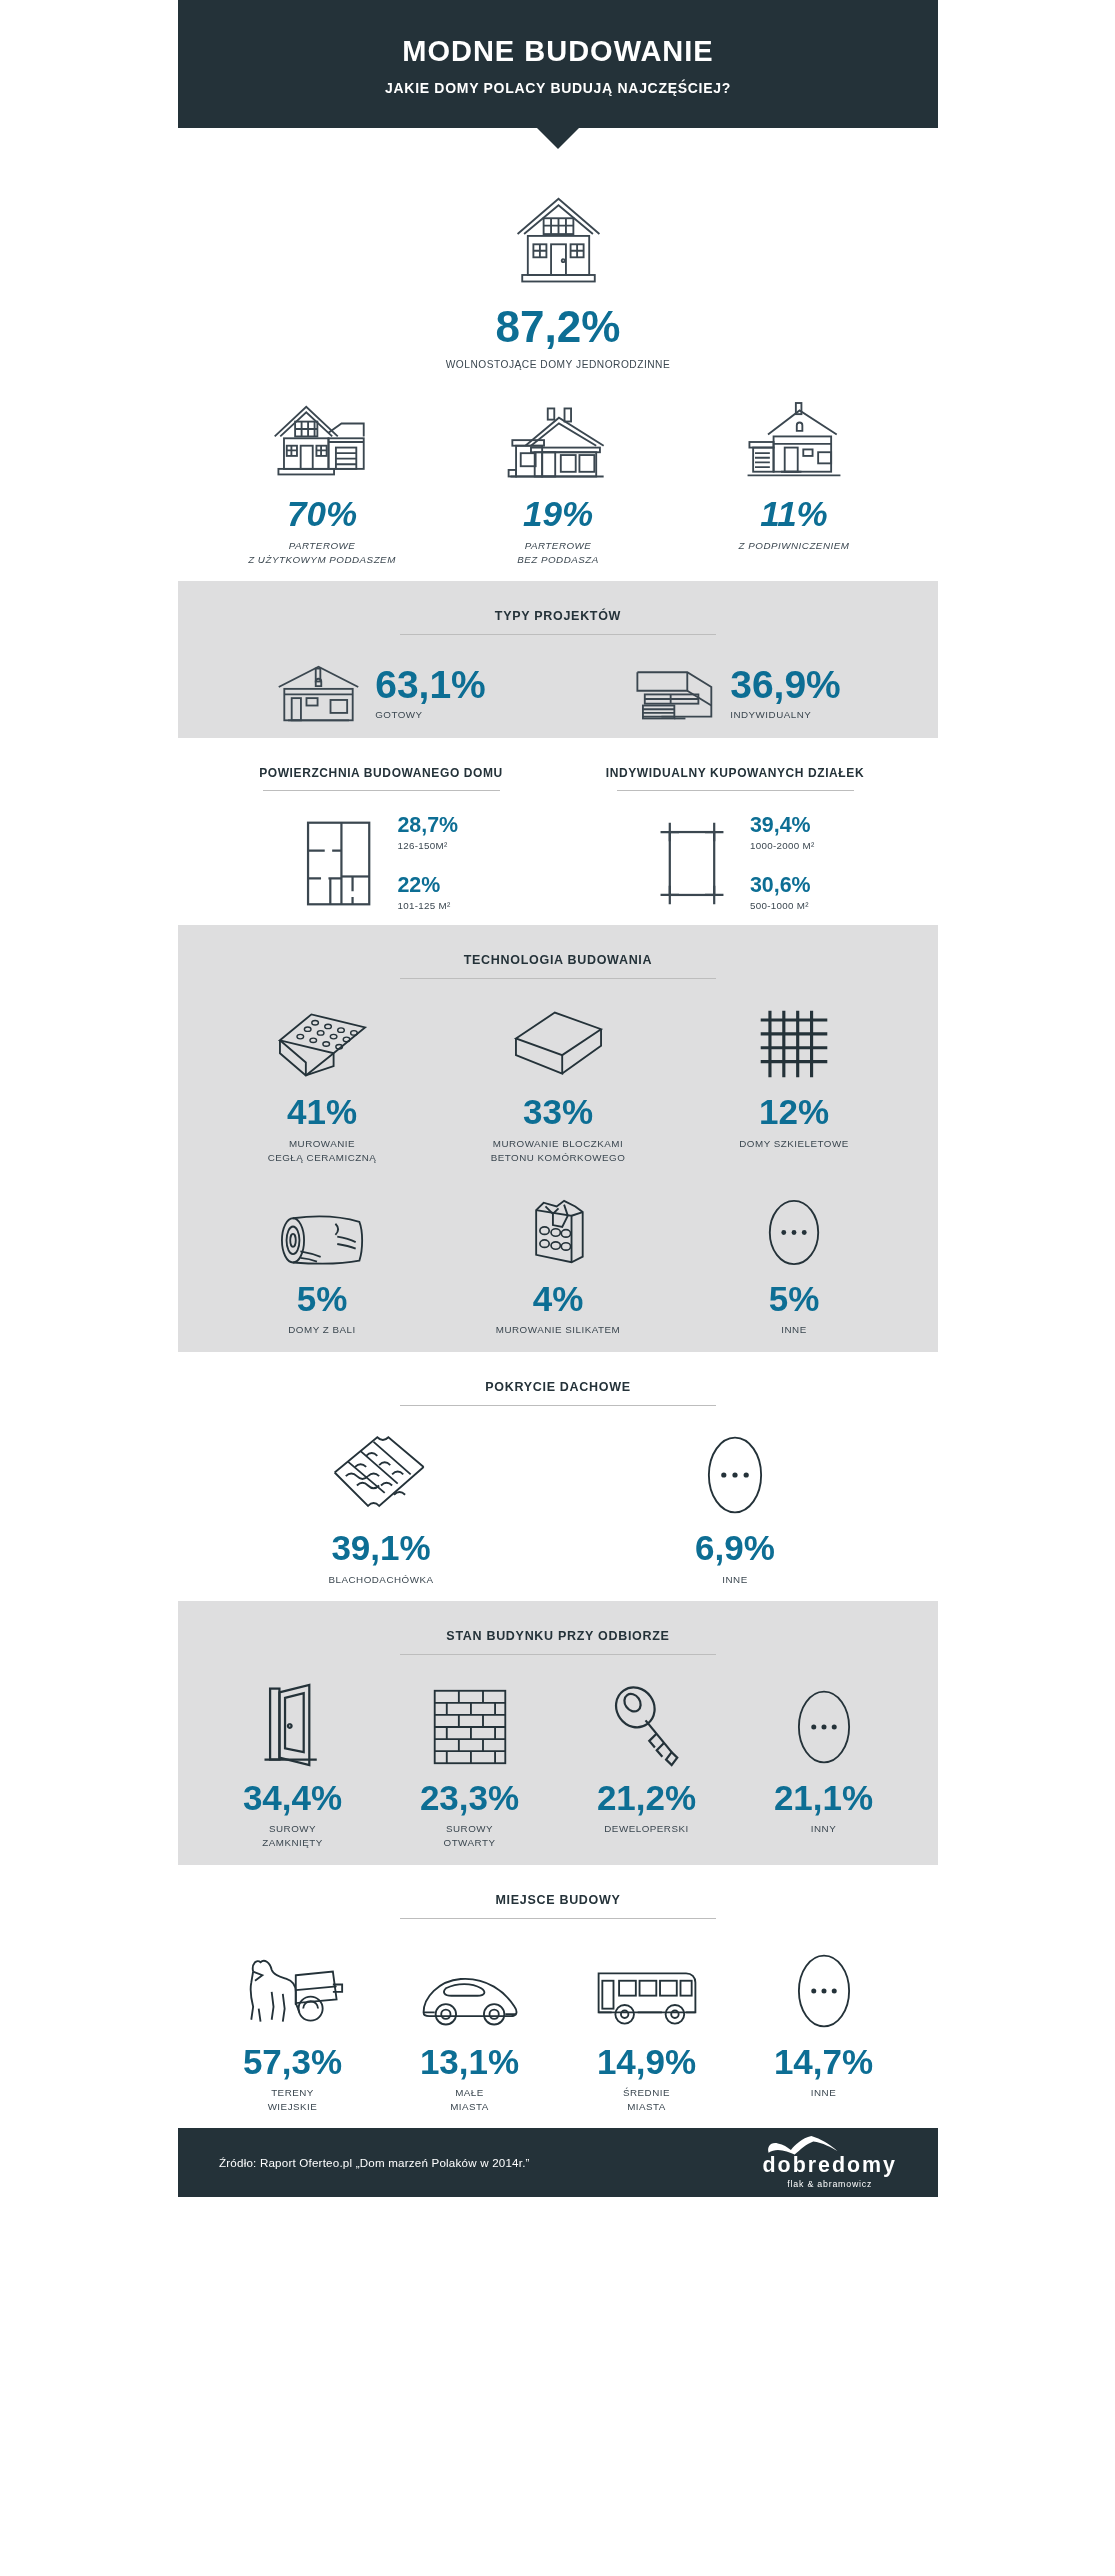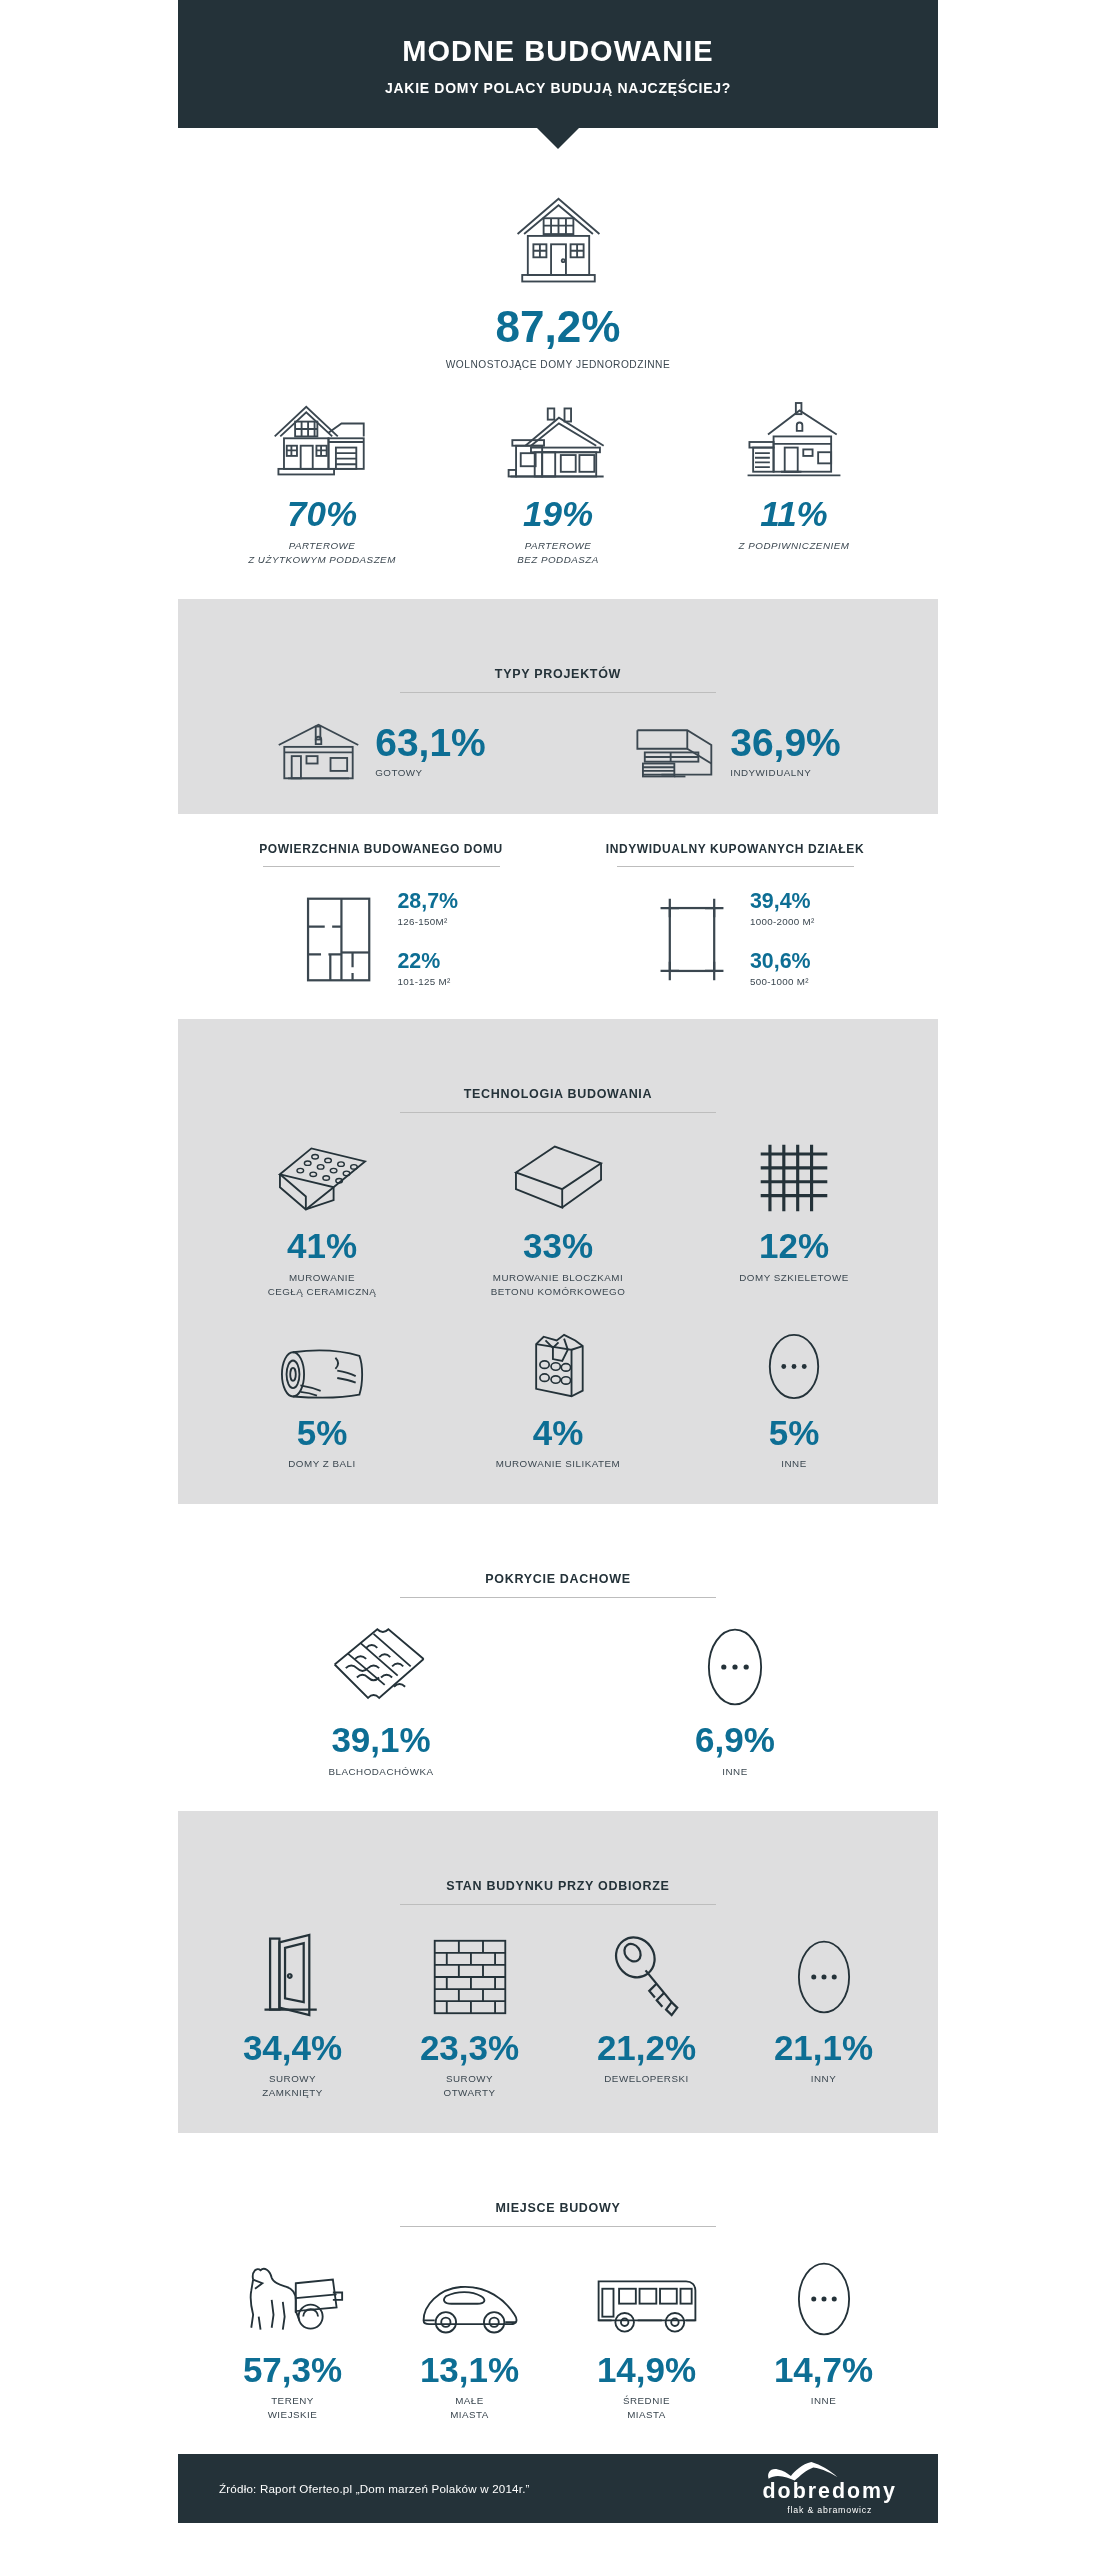--- a/index.html
+++ b/index.html
@@ -9,24 +9,24 @@
 
   
   .header{background:#243239;padding:35px 18.6px 32px;text-align:center;position:relative;}
   .header h1{margin:0;color:#ffffff;font-size:29px;font-weight:bold;letter-spacing:1px;}
   .header h2{margin:12px 0 0;color:#ffffff;font-size:14px;font-weight:bold;letter-spacing:0.7px;}
   .notch{position:absolute;left:50%;bottom:-21.4px;transform:translateX(-50%);
          width:0;height:0;border-left:21.4px solid transparent;border-right:21.4px solid transparent;
          border-top:21.4px solid #243239;}
 
   
-  .sect{padding:28px 26px 32px;}
+  .sect{padding:28px 26px 14px;}
   .sect.grey{background:#dededf;}
   .sect.white{background:#ffffff;}
-  .sect-title{text-align:center;font-size:12.5px;font-weight:bold;color:#243239;letter-spacing:0.7px;margin-top:40px;}
+  .sect-title{text-align:center;font-size:12.5px;font-weight:bold;color:#243239;letter-spacing:0.7px;}
   .rule{width:316px;height:0.9px;background:#bdbdbd;margin:11px auto 0;}
   .cell{flex:1;text-align:center;}
   .pct{color:#0d6e94;font-weight:bold;line-height:1;}
   .pct.xl{font-size:39px;}
   .pct.lg{font-size:35px;}
   .lbl{color:#3b4750;font-size:9.8px;letter-spacing:0.5px;line-height:1.45;margin-top:7.4px;text-transform:uppercase;}
   .ico{display:flex;align-items:flex-end;justify-content:center;}
 
   
   .hero{text-align:center;padding:32px 0 5.6px;}

